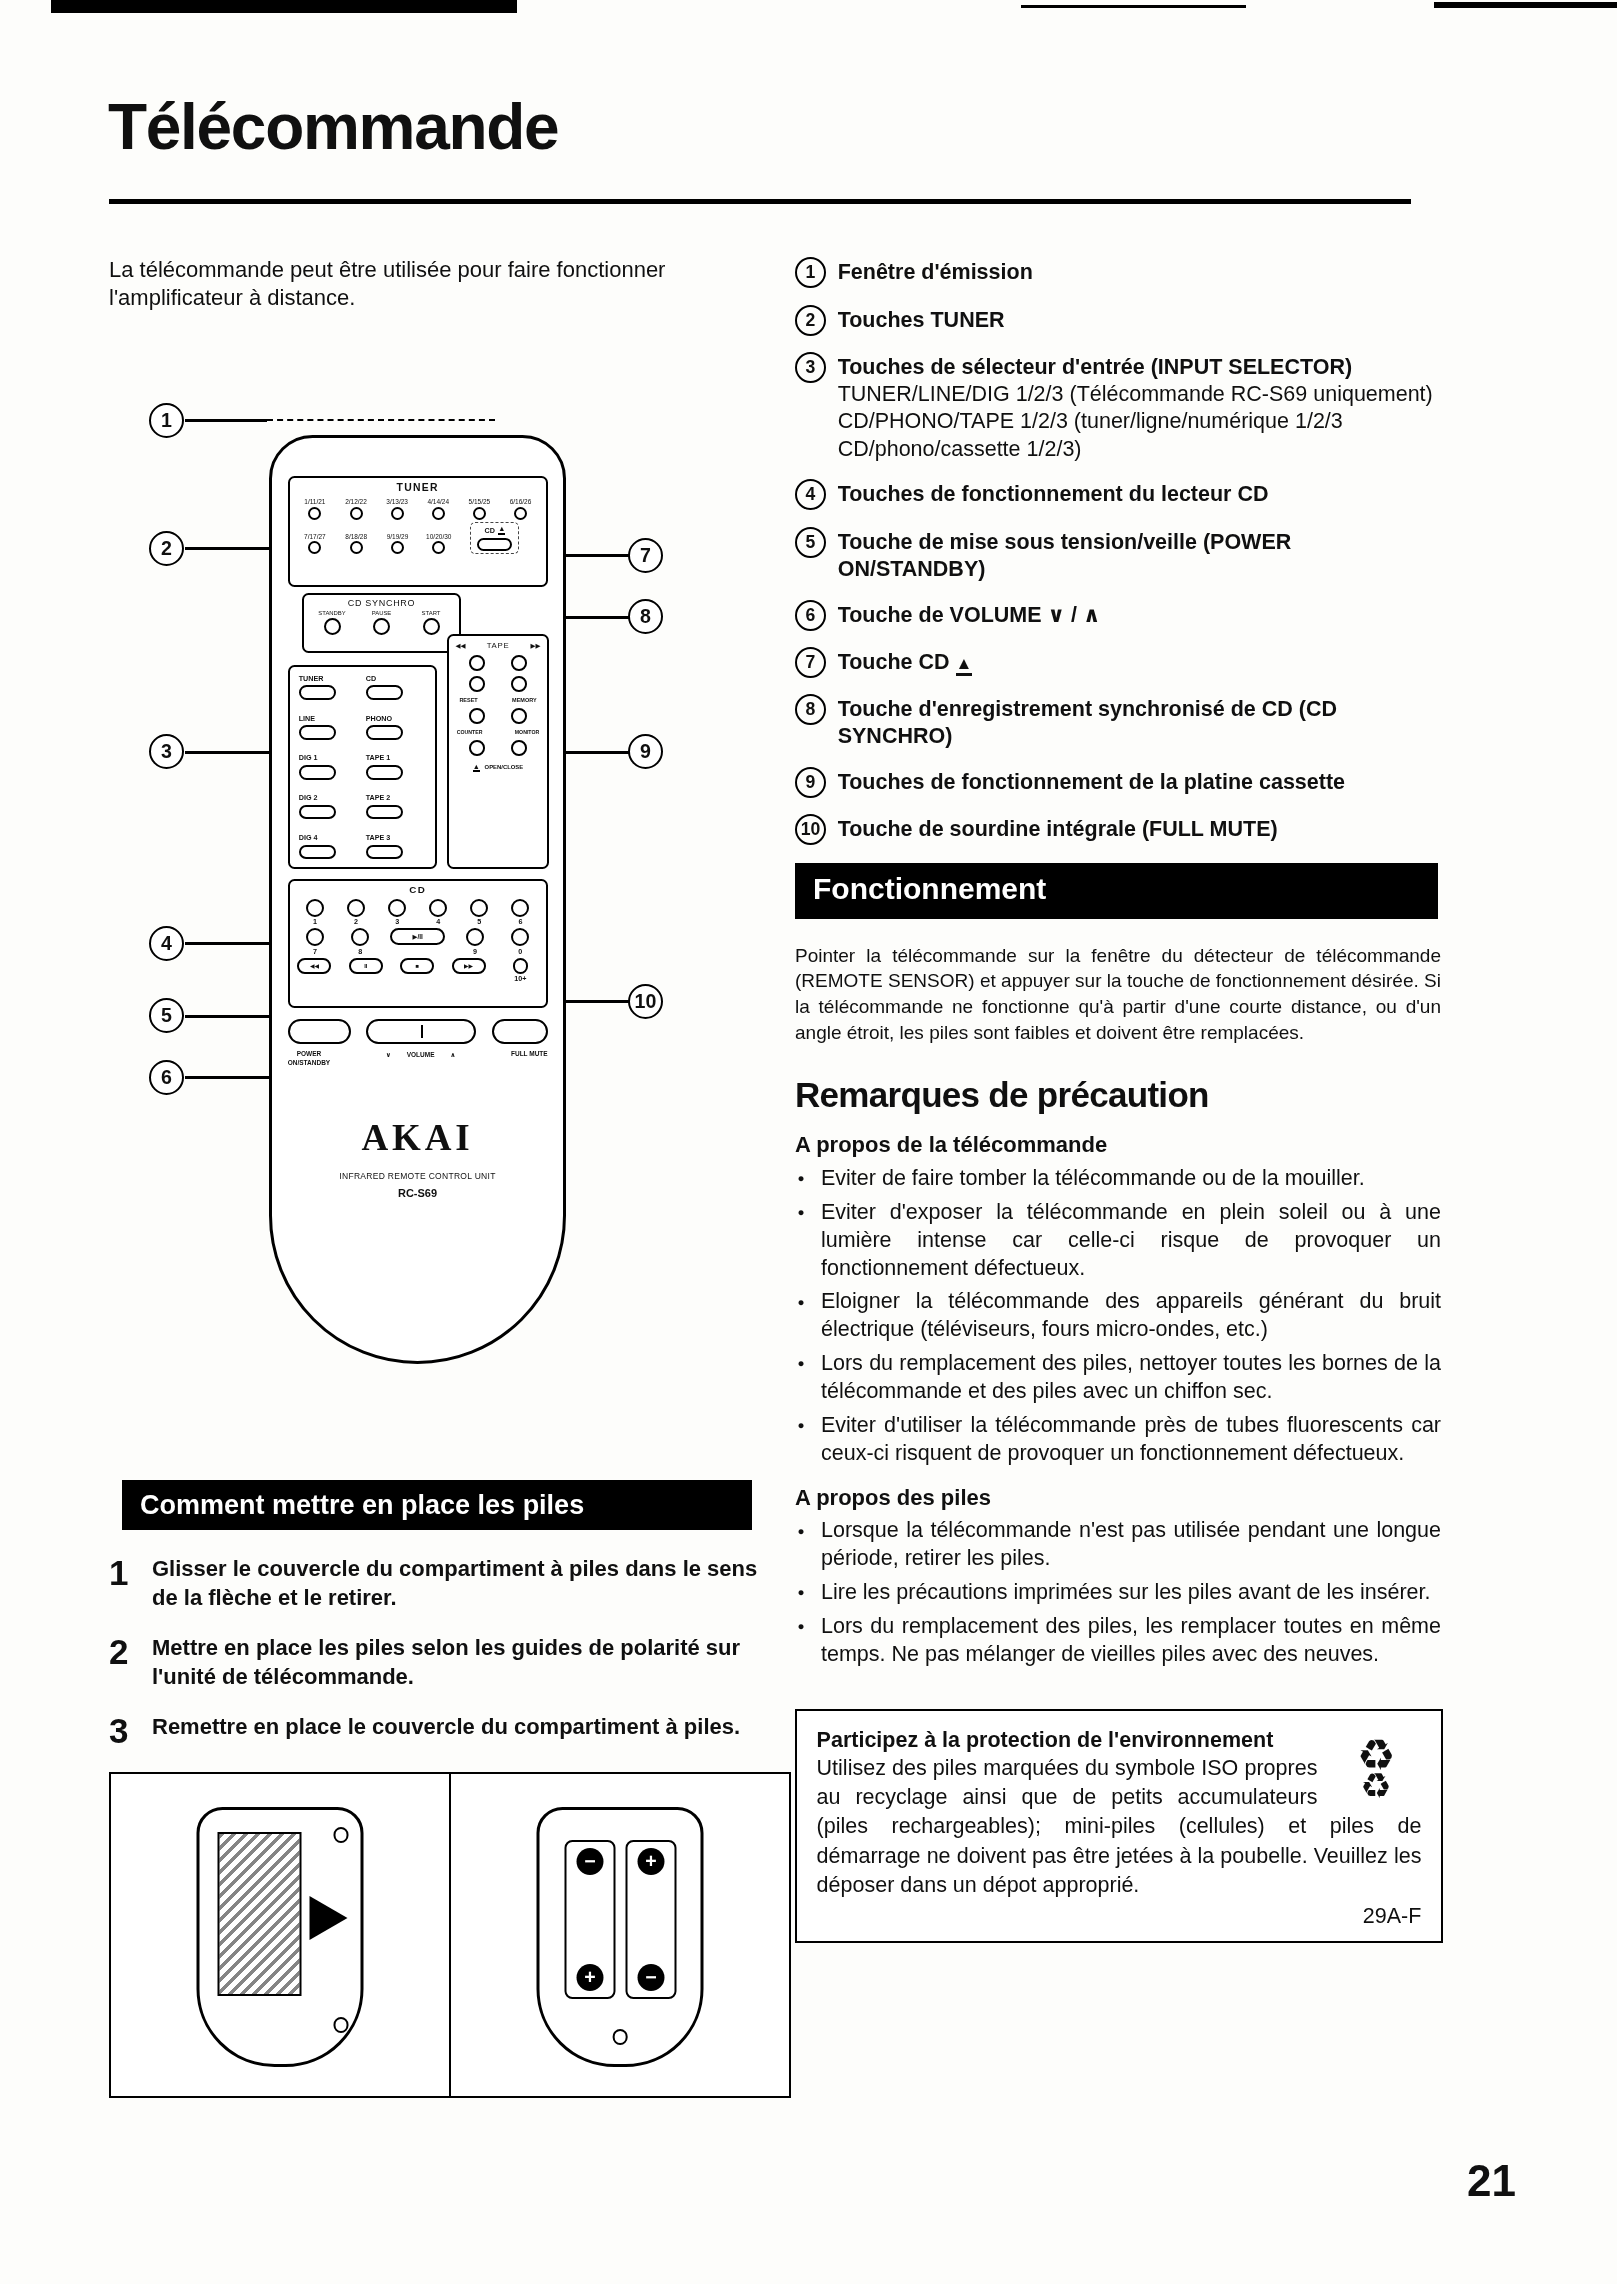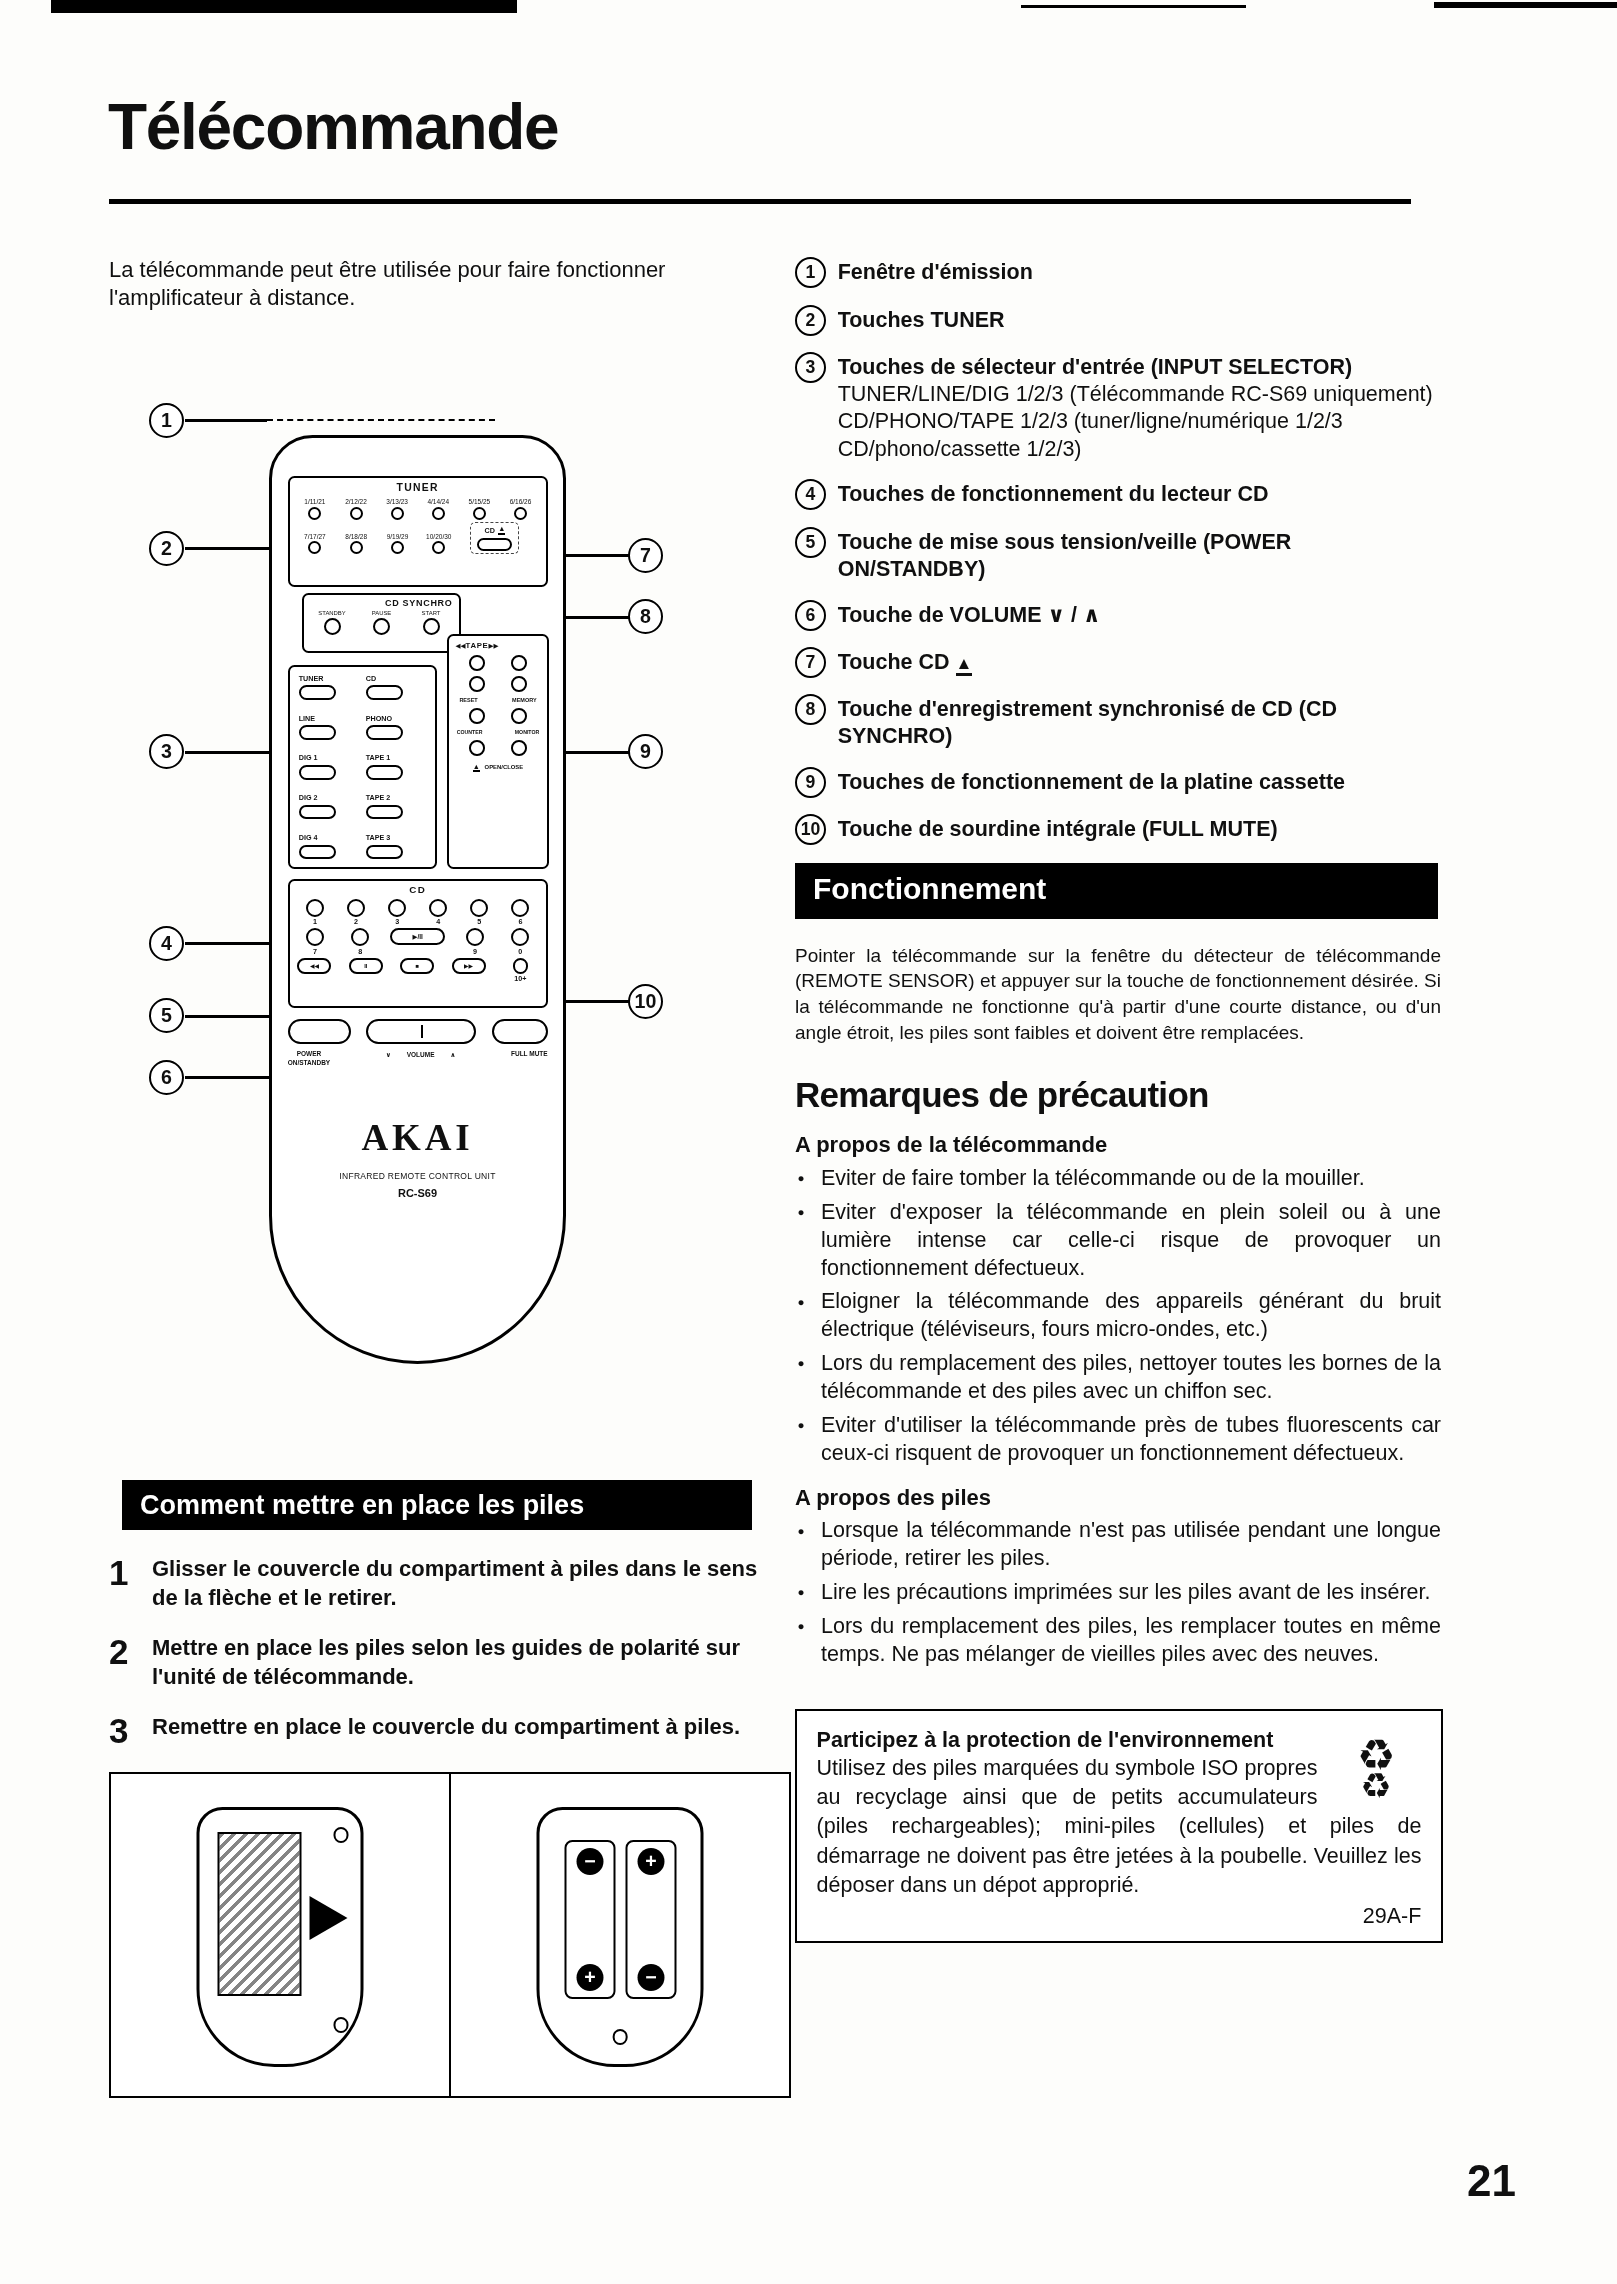--- a/index.html
+++ b/index.html
@@ -30,33 +30,33 @@
   .pt-row2{justify-content:flex-start;gap:1.3px;align-items:flex-end;margin-top:2.6px}
   .pt-cell{display:flex;flex-direction:column;align-items:center;width:40px}
   .pt-lbl{font-size:6.5px;white-space:nowrap;line-height:1.4}
   .eject-cell{margin-left:10.4px;border:1.3px dashed #444;border-radius:5.2px;padding:2px 5.9px;display:flex;flex-direction:column;align-items:center}
   .eject-top{font-size:7.2px;font-weight:700;display:flex;gap:3.3px;align-items:center}
   .eject-glyph{display:inline-block;font-size:7.2px;line-height:1;border-bottom:2px solid #000;padding-bottom:0.7px}
   .eject-glyph.big{font-size:17px;border-bottom:3.3px solid #111;padding-bottom:1.3px}
   .eject-pill{width:35px;height:13px;border:2px solid #000;border-radius:6.5px;margin-top:2.6px;background:#fff}
 
   .p-sync{left:30px;top:155px;width:159px;height:60px;padding:2.6px 6.5px;border-width:2px}
-  .sync-title{text-align:right;font-size:9px;font-weight:700;letter-spacing:0.7px}
+  .sync-title{text-align:center;font-size:9px;font-weight:400;letter-spacing:0.7px}
   .sync-row{display:flex;justify-content:space-between;margin-top:1.3px}
   .sync-cell{display:flex;flex-direction:column;align-items:center;width:43px}
   .sync-lbl{font-size:5.9px;line-height:1.6}
 
   .p-sel{left:15.7px;top:227px;width:149px;height:204px;padding:7.8px 9px;display:flex;flex-direction:column;justify-content:space-between}
   .sel-row{display:flex;justify-content:space-between}
   .sel-cell{display:flex;flex-direction:column;align-items:flex-start;width:60px}
   .sel-lbl{font-size:7.2px;font-weight:700;line-height:1.2}
   .sel-cell .oval{margin-top:2px}
 
   .p-tape{left:175px;top:196px;width:102px;height:235px;padding:5.2px 6.5px;display:flex;flex-direction:column;gap:5.2px}
-  .tape-hdr{display:flex;justify-content:flex-start;align-items:center;font-size:6.5px;font-weight:700}
+  .tape-hdr{display:flex;justify-content:space-between;align-items:center;font-size:6.5px;font-weight:400}
   .tape-name{font-size:7.8px;letter-spacing:0.7px}
   .tape-row{display:flex;justify-content:space-around}
   .tape-lbl{display:flex;justify-content:space-between;font-size:5.5px;font-weight:700;padding:0 3.9px}
   .tape-lbl-c{display:flex;justify-content:space-between;font-size:5.2px;font-weight:700;padding:0 1.3px}
   .tape-bottom{display:flex;align-items:center;justify-content:center;gap:4.6px;font-size:5.9px;font-weight:700;margin-top:1.3px}
 
   .p-cd{left:15.7px;top:441px;width:260px;height:129px;padding:3.3px 7.8px}
   .cd-title{text-align:center;font-size:9.8px;font-weight:700;letter-spacing:1.3px}
   .cd-row{display:flex;justify-content:space-between;margin-top:3.3px;align-items:flex-start}
   .cd-cell{display:flex;flex-direction:column;align-items:center;width:35px}

